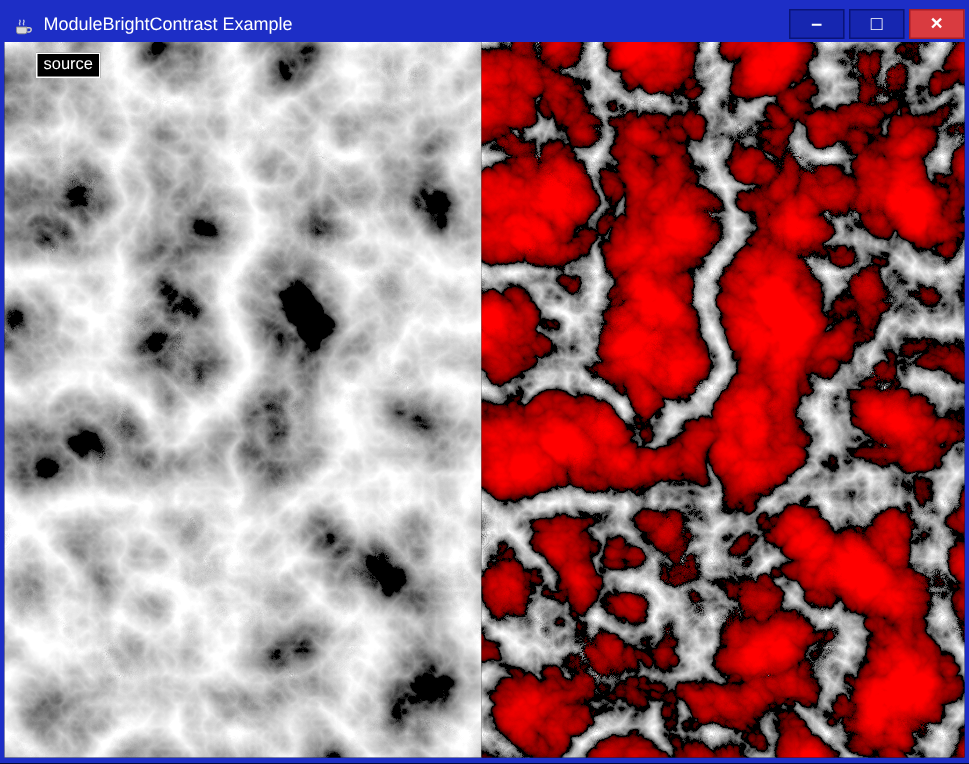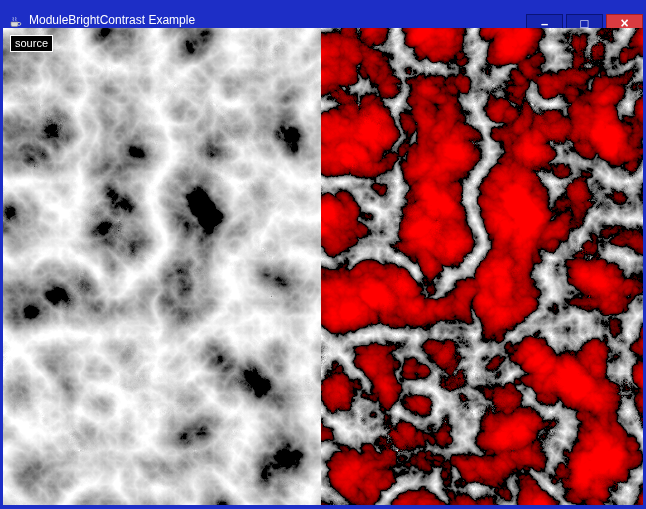--- a/index.html
+++ b/index.html
@@ -10,21 +10,21 @@
   }
   .window {
     width:646px; height:509px;
     background:var(--window-border,#1d2ec6);
     display:flex; flex-direction:column;
   }
   .titlebar {
     height:28px; flex:0 0 28px;
     background:var(--titlebar,#1d2ec6);
     display:flex; align-items:center;
-    padding:12px 2px 0 7px;
+    padding:4px 2px 0 7px;
     user-select:none;
   }
   .app-icon { width:16px; height:16px; margin-right:6px; flex:0 0 16px; }
   .title { color:#ffffff; font-size:12px; white-space:nowrap; }
   .controls { margin-left:auto; display:flex; gap:3px; align-self:flex-start; margin-top:2px; margin-right:1px; }
   .ctrl {
     width:37px; height:20px;
     display:flex; align-items:center; justify-content:center;
     color:#fff; font-size:13px; line-height:1;
     background:var(--control-btn,#1626b0);
@@ -46,21 +46,21 @@
     position:relative;
     overflow:hidden;
   }
   .panel { position:relative; height:100%; overflow:hidden; }
   .panel.left  { width:318px; flex:0 0 318px; }
   .panel.right { flex:1 1 auto; }
   .noise { position:absolute; inset:0; }
   .noise.left  { background:#8a8a8a; filter:url(#fLeft); }
   .noise.right { background:#320000; filter:url(#fRight); }
   .tag {
-    position:absolute; top:7px; left:7px;
+    position:absolute; top:7px; left:21px;
     font-size:11px; line-height:13px;
     padding:1px 4px;
     white-space:nowrap;
   }
   .tag.dark  { background:#000; color:#fff; border:1px solid #fff; }
   .tag.light { background:#fff; color:#000; border:1px solid #444; }
   .svgdefs { position:absolute; width:0; height:0; overflow:hidden; }
 </style>
 </head>
 <body>

